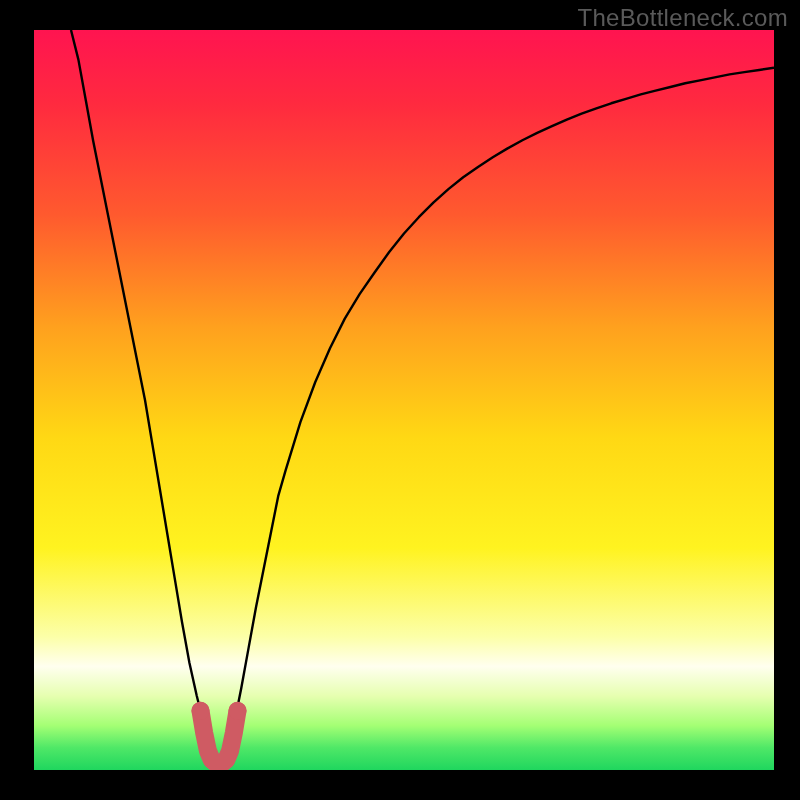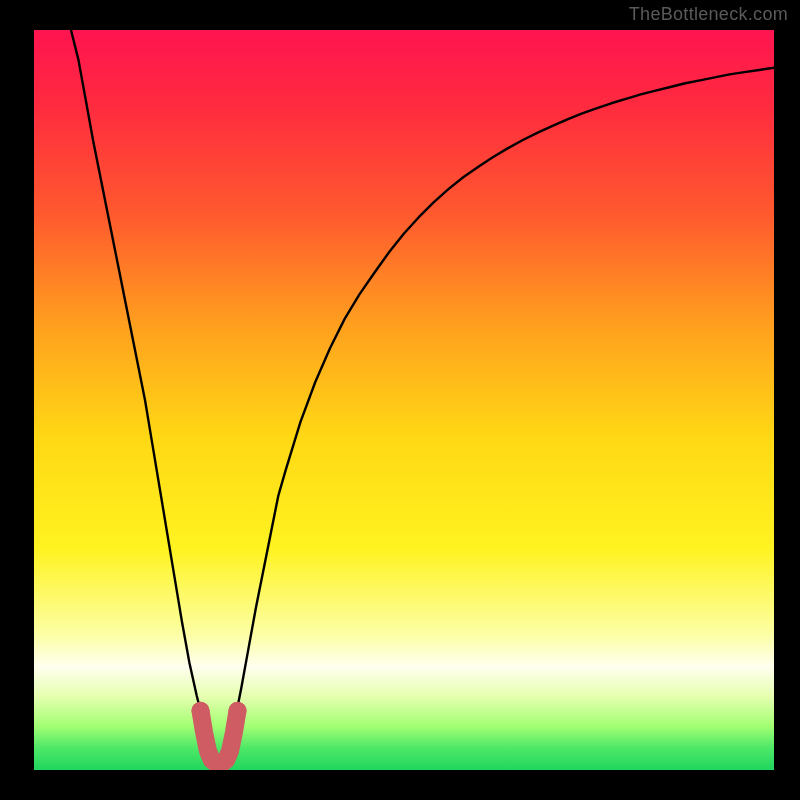--- a/index.html
+++ b/index.html
@@ -22,21 +22,21 @@
     left: 34px;
     top: 30px;
     width: 740px;
     height: 740px;
     overflow: hidden;
   }
   .watermark {
     position: absolute;
     top: 4px;
     right: 12px;
-    font-size: 18px;
+    font-size: 24px;
     font-weight: 500;
     color: #5a5a5a;
     letter-spacing: 0.3px;
     font-family: Arial, Helvetica, sans-serif;
     text-align: right;
   }
   svg { display: block; }
 </style>
 </head>
 <body>

